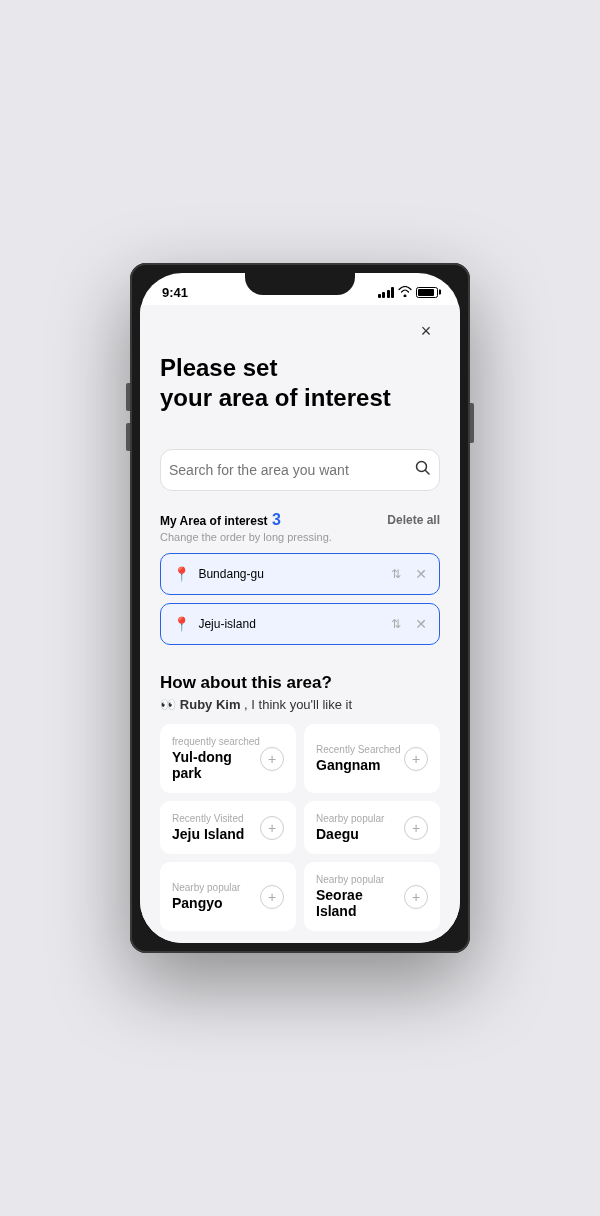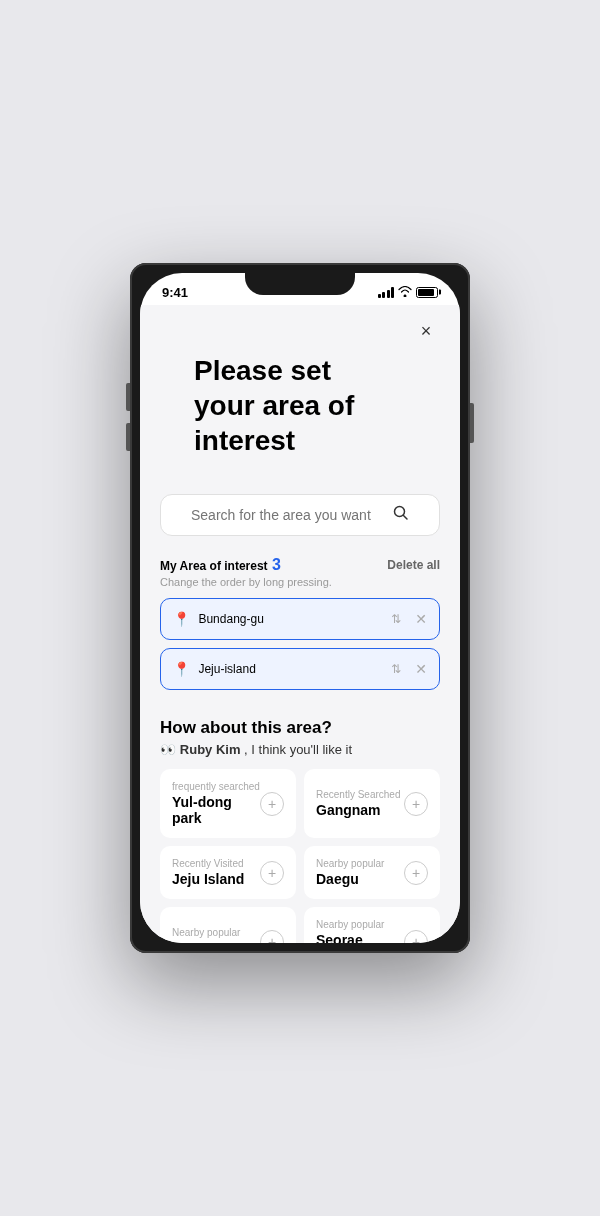--- a/index.html
+++ b/index.html
@@ -142,36 +142,35 @@
       justify-content: center;
       background: none;
       border: none;
       cursor: pointer;
       font-size: 18px;
       color: #333;
     }
 
     
     .page-title {
-      font-size: 28px;
+      font-size: 24px;
       font-weight: 800;
       color: #000;
       line-height: 1.25;
       margin-bottom: 16px;
-      margin-left: 34px;
     }
 
     
     .search-container {
       background: #fff;
       border: 1.5px solid #e0e0e0;
       border-radius: 12px;
       display: flex;
       align-items: center;
-      padding: 10px 30px;
+      padding: 10px 8px;
       margin-bottom: 20px;
       gap: 8px;
       margin-top: 36px;
     }
 
     .search-input {
       flex: 1;
       border: none;
       outline: none;
       font-size: 14px;

